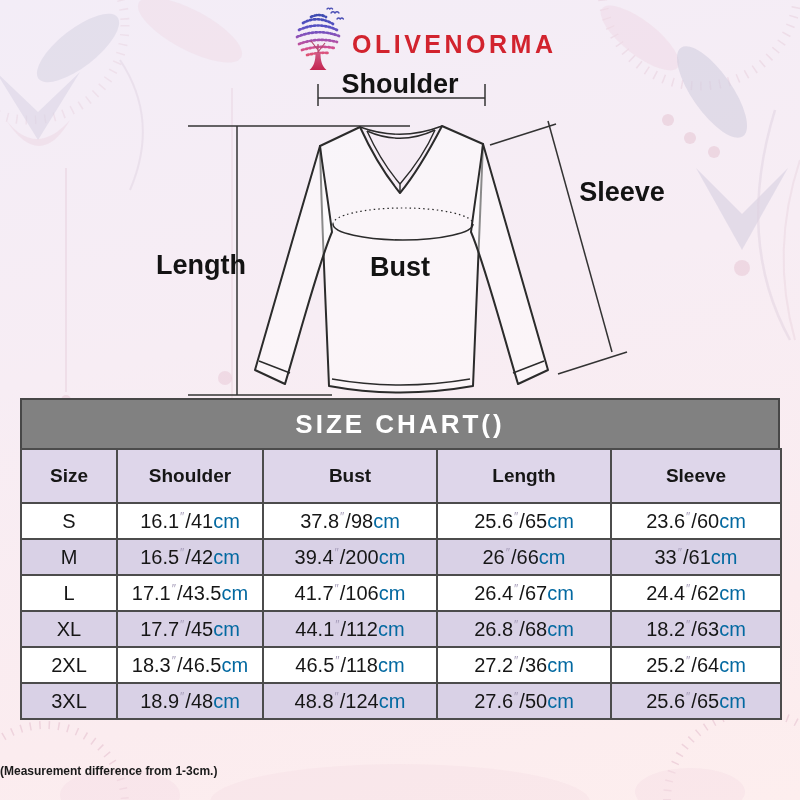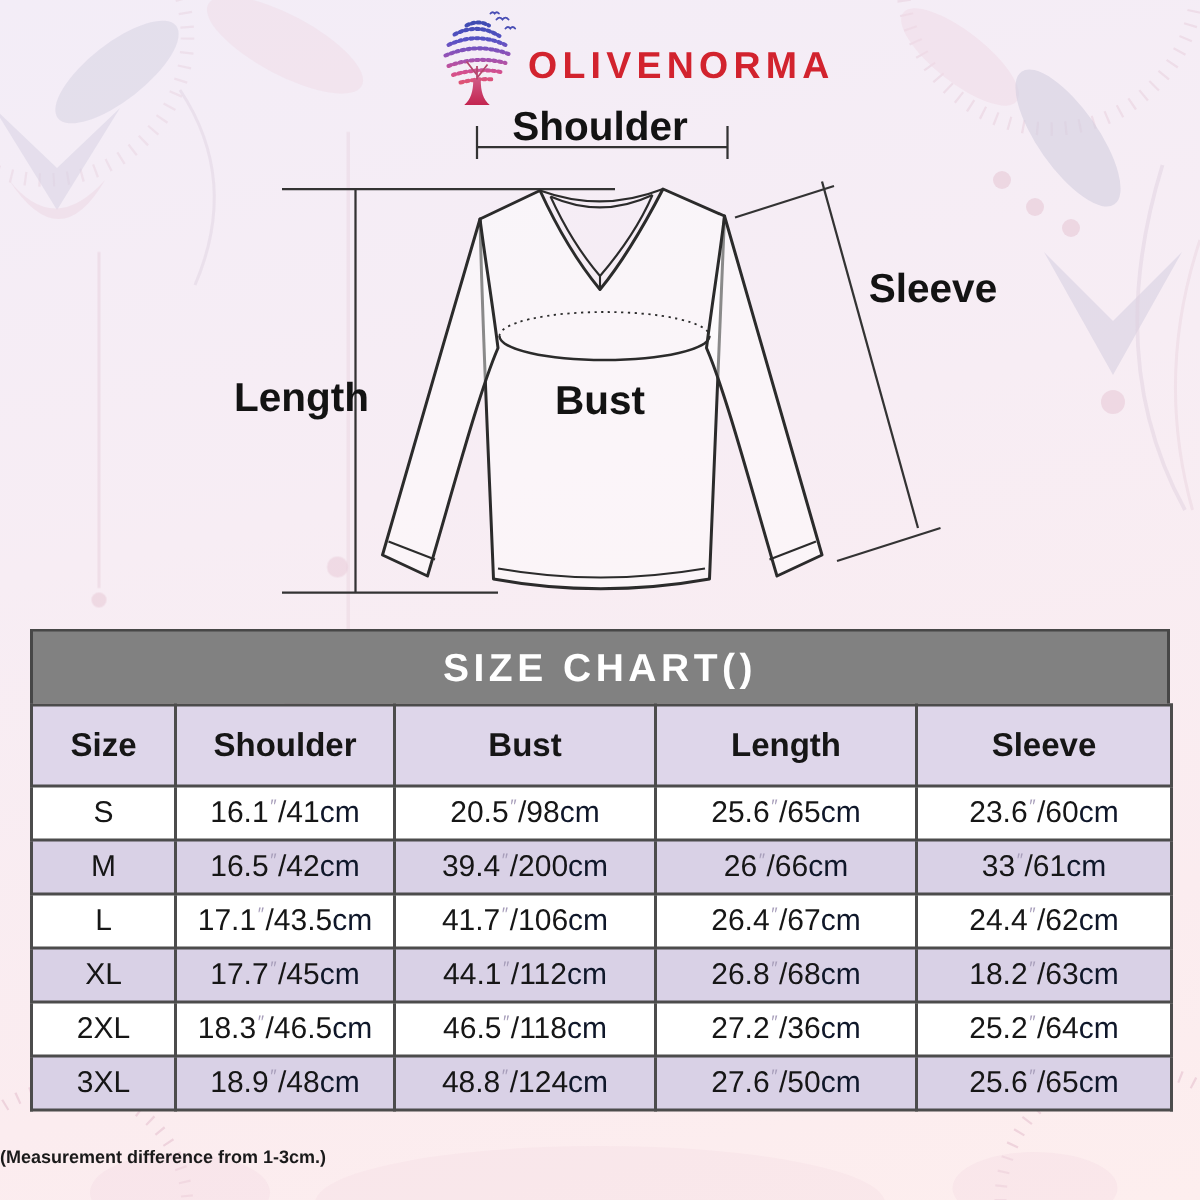--- a/index.html
+++ b/index.html
@@ -19,36 +19,36 @@
 
   
   .diagram{position:absolute;left:140px;top:58px;width:560px;height:352px;}
   .lab{position:absolute;font-weight:700;font-size:27px;color:#131313;text-align:center;}
   .lab-shoulder{left:300px;top:69px;width:200px;}
   .lab-length{left:140px;top:250px;width:106px;text-align:right;}
   .lab-bust{left:340px;top:252px;width:120px;}
   .lab-sleeve{left:566px;top:177px;width:112px;}
 
   
-  .chart{position:absolute;left:20px;top:419px;width:760px;}
+  .chart{position:absolute;left:20px;top:398px;width:760px;}
   .band{
     height:48px;background:#818181;border:2px solid #474747;border-bottom:none;
     display:flex;align-items:center;justify-content:center;
     color:#fff;font-weight:700;letter-spacing:3px;
   }
   .band .big{font-size:26px;}
   .band .small{font-size:19px;letter-spacing:2px;padding-top:3px;}
   table.size{width:100%;border-collapse:collapse;table-layout:fixed;}
   .size th,.size td{border:2px solid #4c4c4c;text-align:center;color:#161616;padding:0;}
-  .size thead th{background:#ded6ea;height:52px;font-size:22px;font-weight:700;}
+  .size thead th{background:#ded6ea;height:52px;font-size:19px;font-weight:700;}
   .size tbody td{height:34px;font-size:20px;font-weight:400;background:#fff;}
   .size tbody tr:nth-child(even) td{background:#d9d1e6;}
   .c-size{font-size:21px;}
   .q{color:#a79eba;font-size:12px;position:relative;top:-7px;padding:0 1px;}
-  .cm{color:#0f172a;}
+  .cm{color:#0369a1;}
 
   .footnote{
     position:absolute;left:0;top:764px;width:800px;
     font-size:12px;font-weight:700;color:#1a1a1a;
   }
 </style>
 </head>
 <body>
 
 <div class="sheet">
@@ -184,21 +184,21 @@
           <th>Shoulder</th>
           <th>Bust</th>
           <th>Length</th>
           <th>Sleeve</th>
         </tr>
       </thead>
       <tbody id="size-rows">
           <tr>
     <td class="c-size">S</td>
     <td><span>16.1</span><span class="q">″</span><span>/</span><span>41</span><span class="cm">cm</span></td>
-    <td><span>20.5</span><span class="q">″</span><span>/</span><span>98</span><span class="cm">cm</span></td>
+    <td><span>37.8</span><span class="q">″</span><span>/</span><span>98</span><span class="cm">cm</span></td>
     <td><span>25.6</span><span class="q">″</span><span>/</span><span>65</span><span class="cm">cm</span></td>
     <td><span>23.6</span><span class="q">″</span><span>/</span><span>60</span><span class="cm">cm</span></td>
   </tr>
           <tr>
     <td class="c-size">M</td>
     <td><span>16.5</span><span class="q">″</span><span>/</span><span>42</span><span class="cm">cm</span></td>
     <td><span>39.4</span><span class="q">″</span><span>/</span><span>200</span><span class="cm">cm</span></td>
     <td><span>26</span><span class="q">″</span><span>/</span><span>66</span><span class="cm">cm</span></td>
     <td><span>33</span><span class="q">″</span><span>/</span><span>61</span><span class="cm">cm</span></td>
   </tr>

